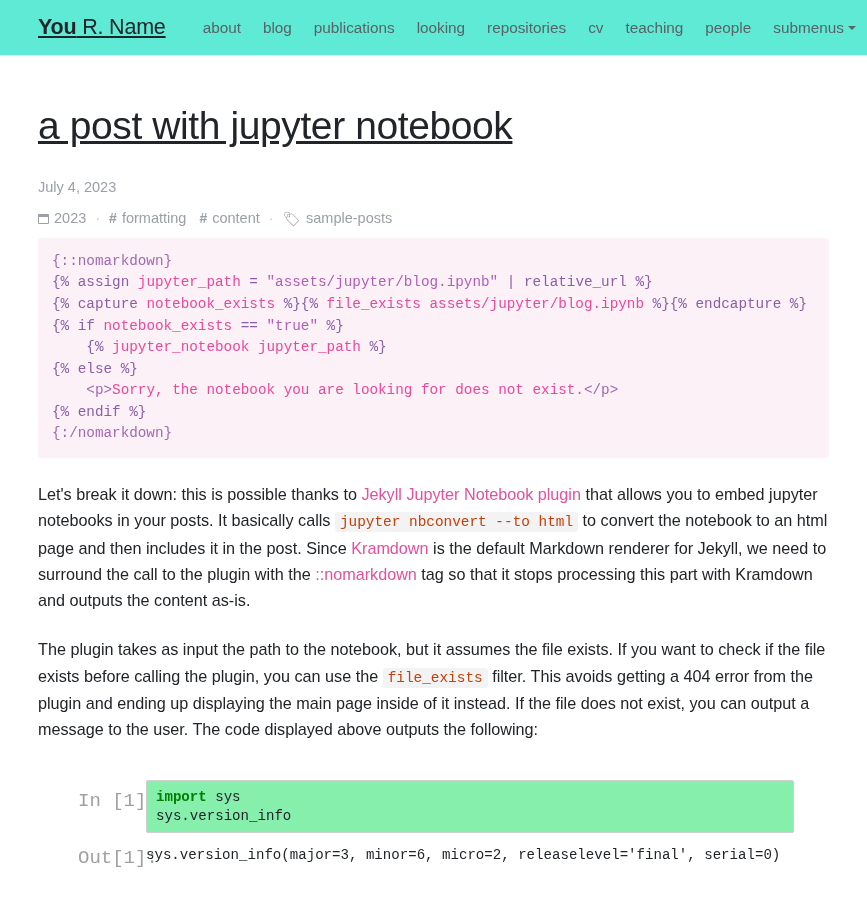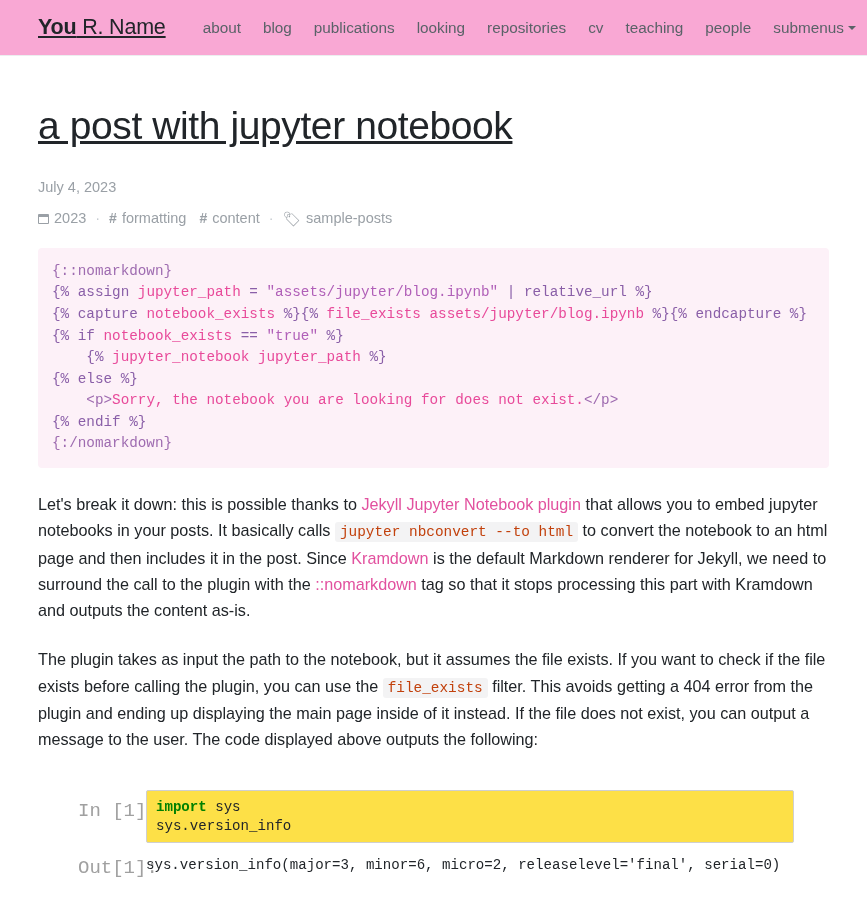--- a/index.html
+++ b/index.html
@@ -16,21 +16,21 @@
     overflow-x: hidden;
   }
 
   
   .navbar {
     height: 56px;
     display: flex;
     align-items: center;
     padding: 0 34px 0 38px;
     border-bottom: 1px solid #eceeef;
-    background: #f9a8d4;
+    background: #5eead4;
   }
   .brand {
     font-size: 21.5px;
     color: #212529;
     white-space: nowrap;
     margin-right: 26px;
     letter-spacing: -0.2px;
   }
   .brand .brand-bold { font-weight: bold; }
   .brand .brand-rest { font-weight: normal; }
@@ -127,21 +127,21 @@
     background: #f3f3f4;
     padding: 2px 5px;
     border-radius: 3px;
   }
 
   
   .code-block {
     background: #fdf1f8;
     border-radius: 4px;
     padding: 13px 14px;
-    margin-top: 22px;
+    margin-top: 12px;
     font-family: "Liberation Mono", monospace;
     font-size: 14.3px;
     line-height: 1.51;
     overflow-x: auto;
     white-space: pre;
   }
   .code-block .c-tag   { color: #9e6bb0; }
   .code-block .c-pink  { color: #e84a9a; }
   .code-block .c-str   { color: #b05fb8; }
   .code-block .c-plain { color: #8a5fa8; }
@@ -162,21 +162,21 @@
     padding-right: 9px;
     font-family: "Liberation Mono", monospace;
     font-size: 19px;
     color: #a0a0a0;
     line-height: 1.36;
     padding-top: 9px;
     white-space: pre;
   }
   .nb-input {
     flex: 1;
-    background: #fde047;
+    background: #86efac;
     border: 1px solid #cfcfcf;
     border-radius: 2px;
     padding: 7px 9px;
     font-family: "Liberation Mono", monospace;
     font-size: 14.1px;
     line-height: 1.30;
     white-space: pre;
     color: #212529;
     max-width: 648px;
   }

